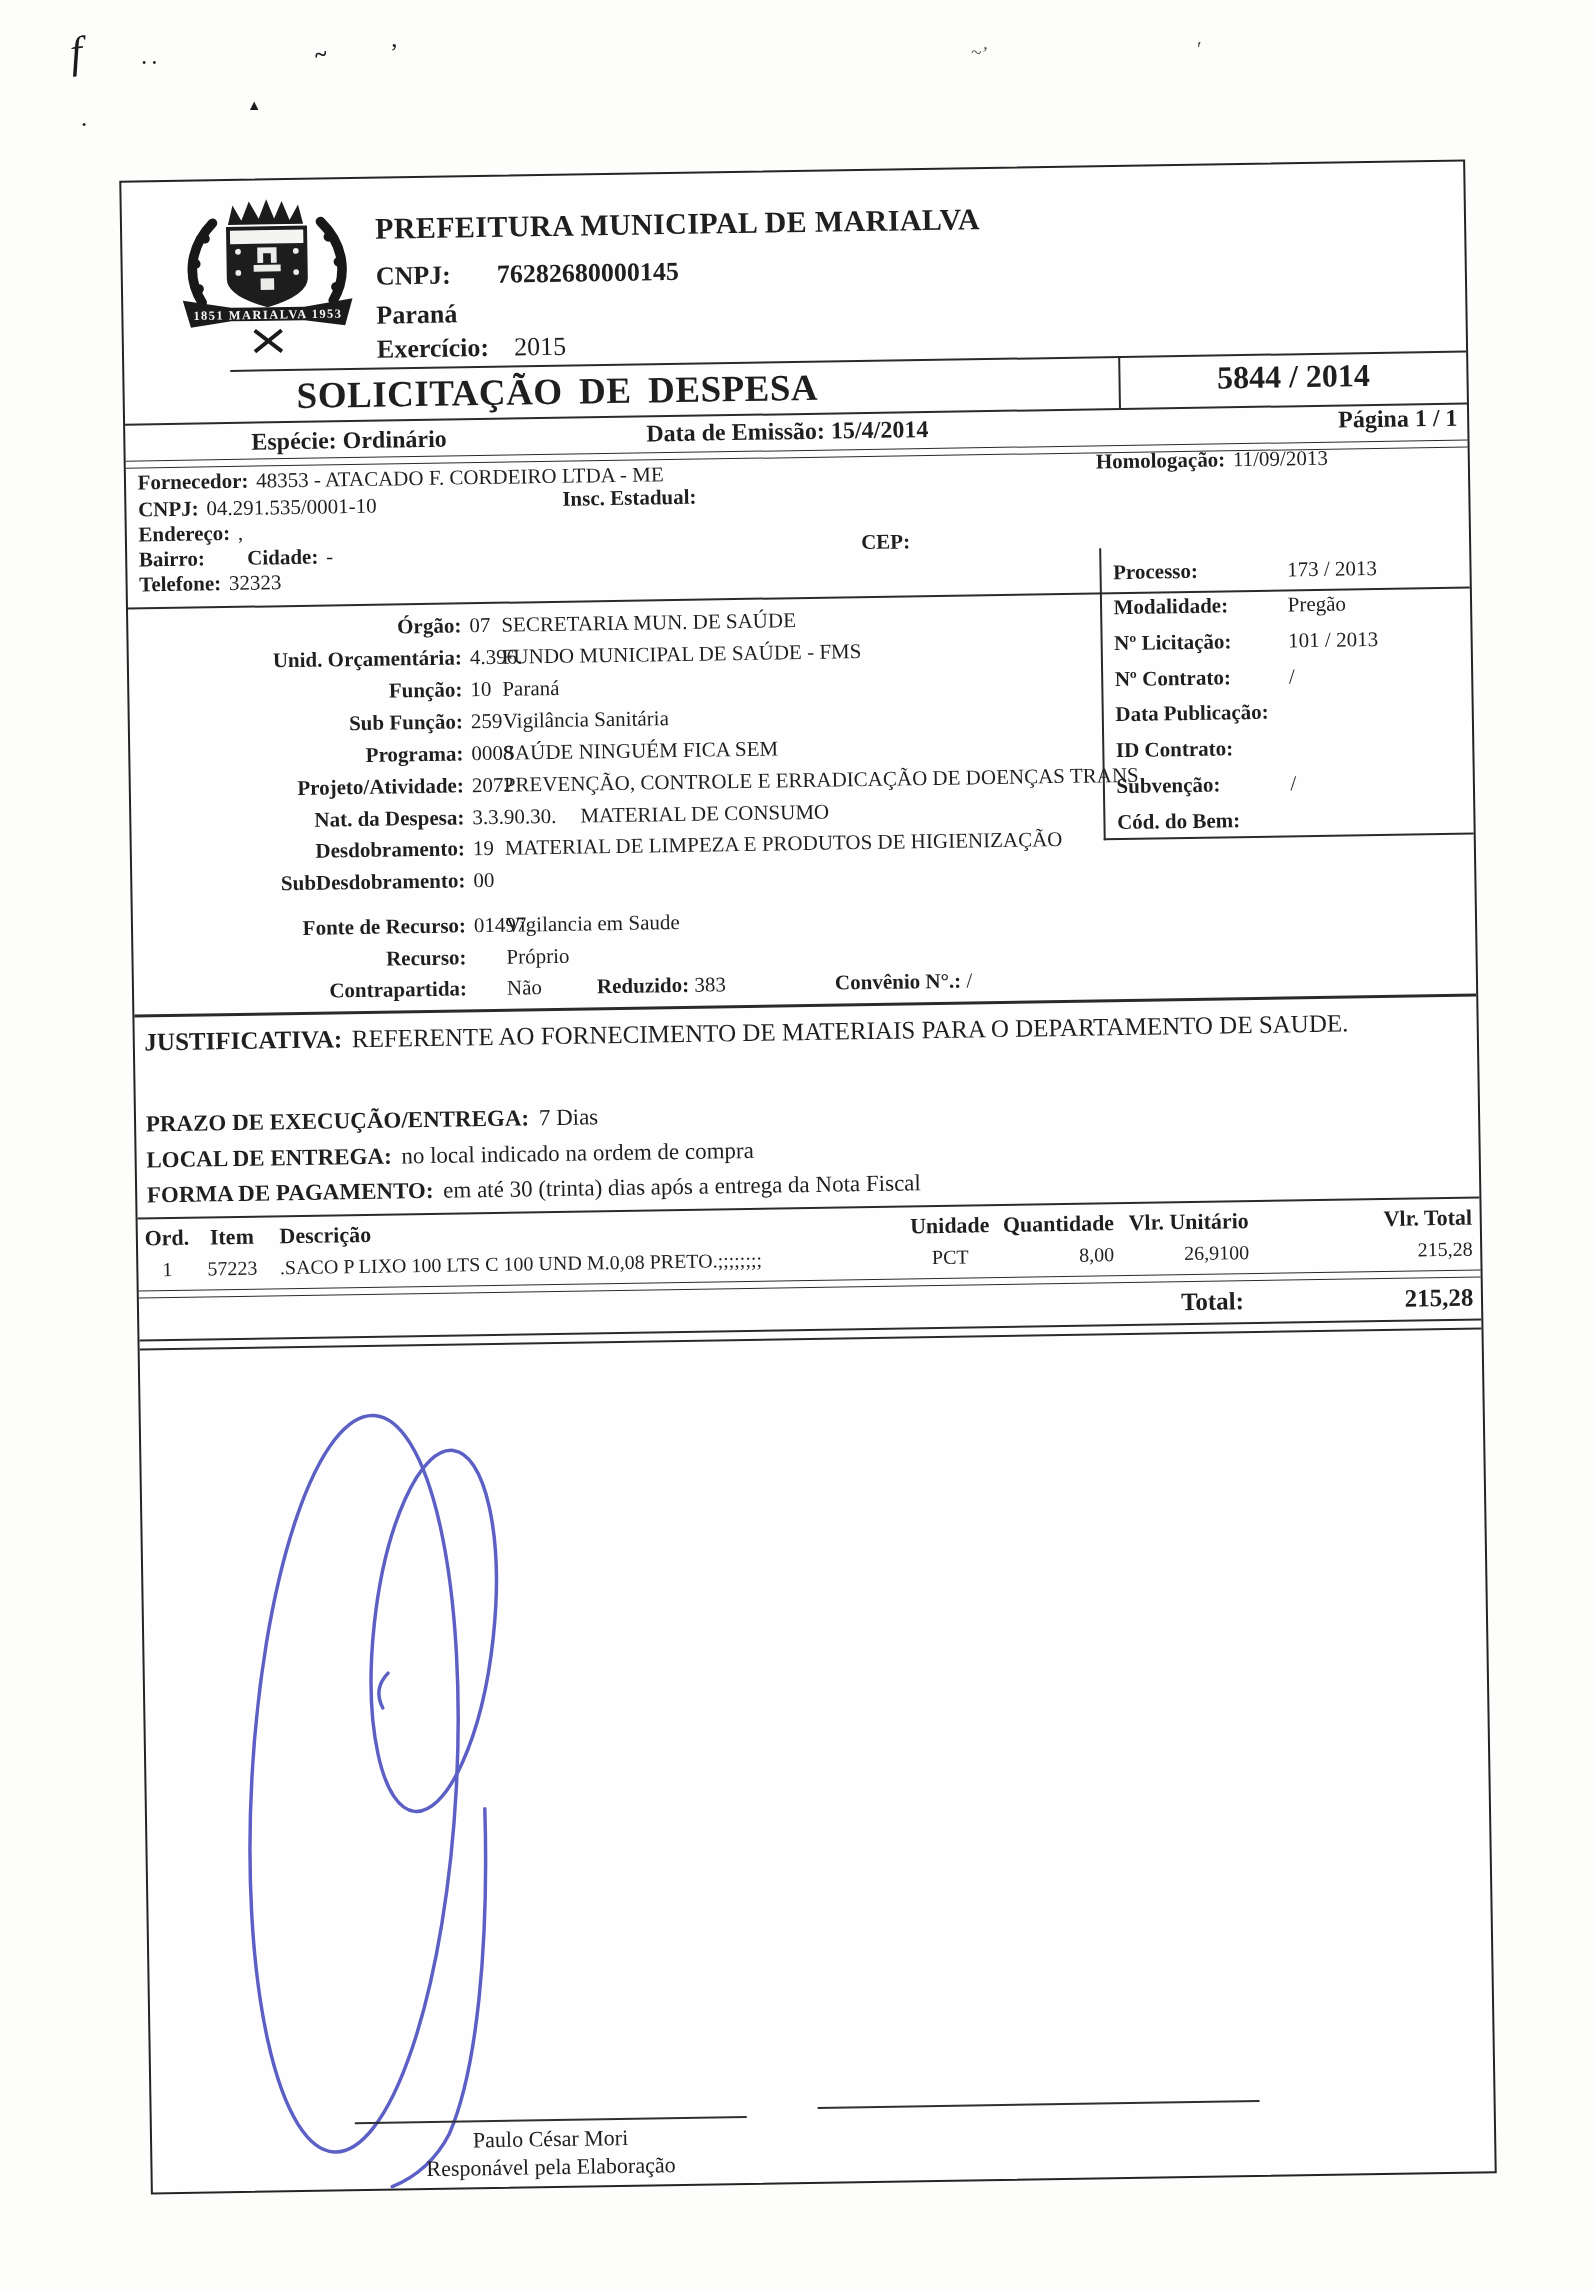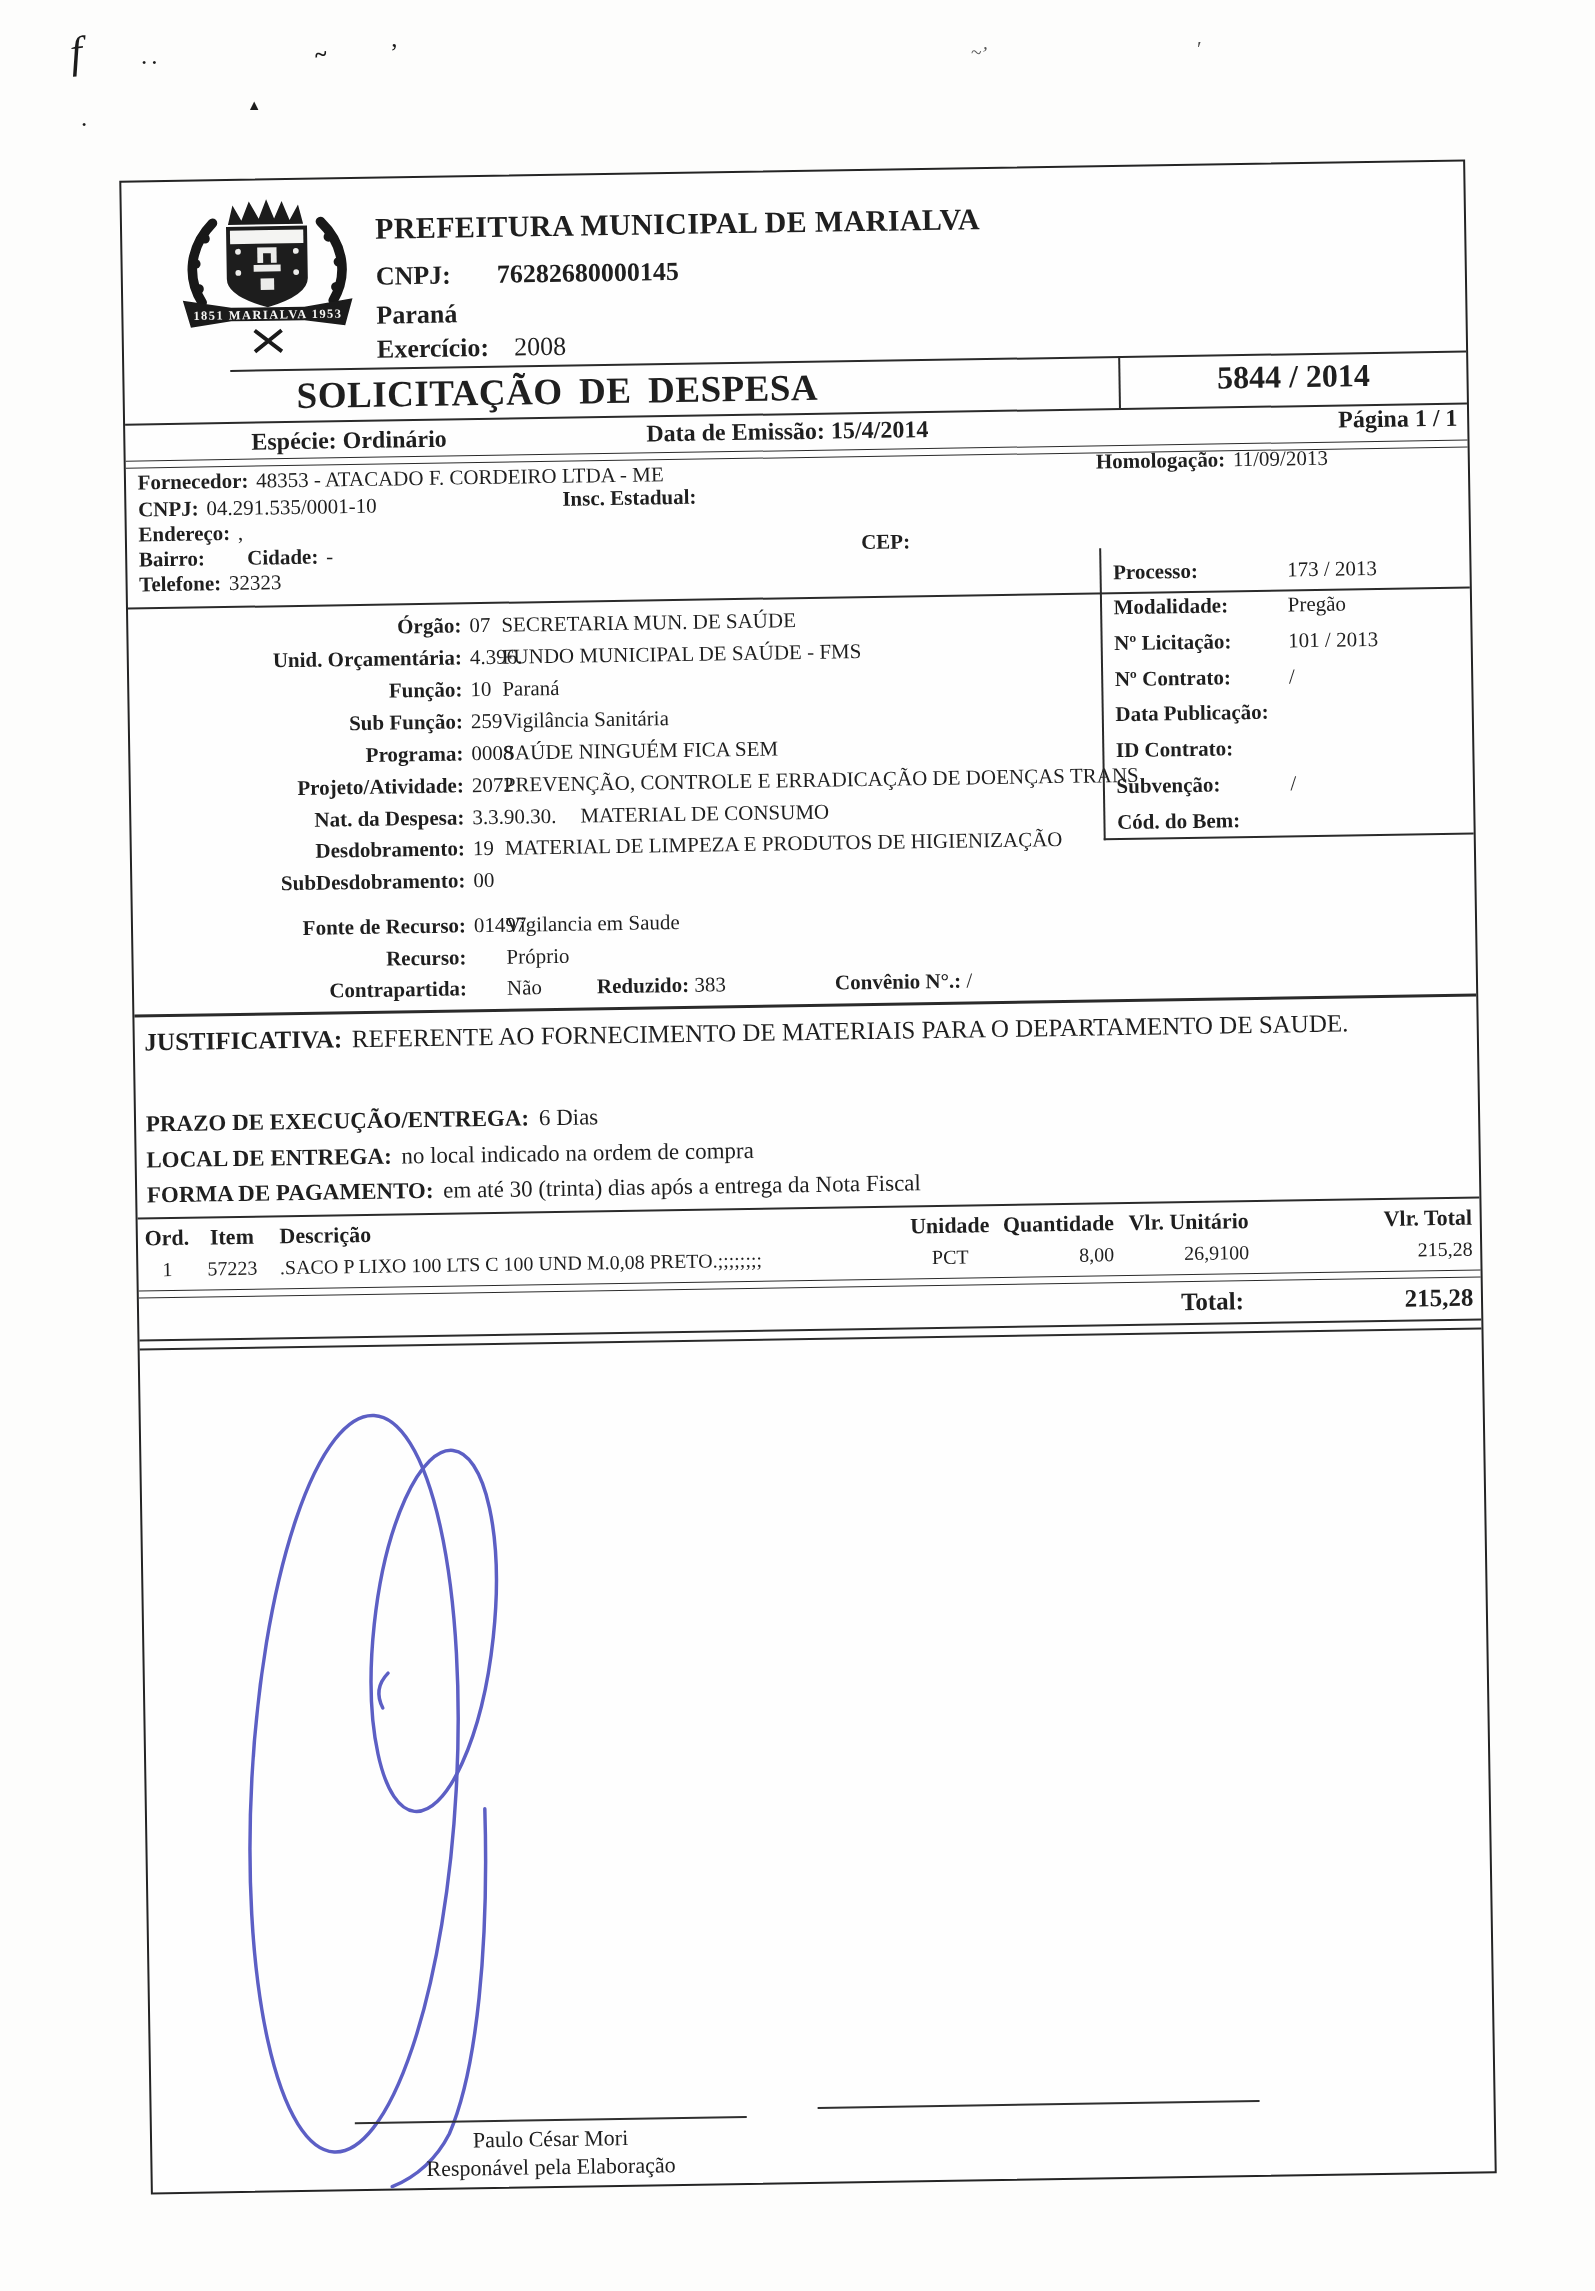--- a/index.html
+++ b/index.html
@@ -140,21 +140,21 @@
 
       <path d="M84,140 L112,162 M112,140 L84,162" stroke="#1b1b1b" stroke-width="4" fill="none"></path>
     </svg>
 
     <div class="abs h-org">PREFEITURA MUNICIPAL DE MARIALVA</div>
     <div class="abs h-line h-cnpj">
       <span>CNPJ:</span><span class="h-cnpjv">76282680000145</span>
     </div>
     <div class="abs h-line h-state">Paraná</div>
     <div class="abs h-line h-exer">
-      <span>Exercício:</span><span class="h-exerv" style="font-weight:normal;">2008</span>
+      <span>Exercício:</span><span class="h-exerv" style="font-weight:normal;">2015</span>
     </div>
 
     <div class="hline partial" style="top:189px;"></div>
     <div class="abs title">SOLICITAÇÃO  DE  DESPESA</div>
     <div class="abs num-cell">5844 / 2014</div>
     <div class="hline" style="top:241px;"></div>
 
     <div class="abs meta m-esp">
       <span>Espécie:</span> <span>Ordinário</span>
     </div>
@@ -268,21 +268,21 @@
       <div class="prow" style="top:226px;"><span class="plab">Subvenção:</span><span class="pval">/</span></div>
       <div class="prow" style="top:262px;"><span class="plab">Cód. do Bem:</span><span class="pval"></span></div>
     </div>
 
     <div class="hline" style="top:832px; border-top-width:3.9px;"></div>
 
     <div class="sect just" style="top:846px;">
       <b>JUSTIFICATIVA:</b><span class="val">REFERENTE AO FORNECIMENTO DE MATERIAIS PARA O DEPARTAMENTO DE SAUDE.</span>
     </div>
     <div class="sect cond" style="top:929px;">
-      <b>PRAZO DE EXECUÇÃO/ENTREGA:</b><span class="val">6 Dias</span>
+      <b>PRAZO DE EXECUÇÃO/ENTREGA:</b><span class="val">7 Dias</span>
     </div>
     <div class="sect cond" style="top:965px;">
       <b>LOCAL DE ENTREGA:</b><span class="val">no local indicado na ordem de compra</span>
     </div>
     <div class="sect cond" style="top:1000px;">
       <b>FORMA DE PAGAMENTO:</b><span class="val">em até 30 (trinta) dias após a entrega da Nota Fiscal</span>
     </div>
 
     <div class="hline" style="top:1035px;"></div>
     <div class="trow thead" style="top:1043px;">

